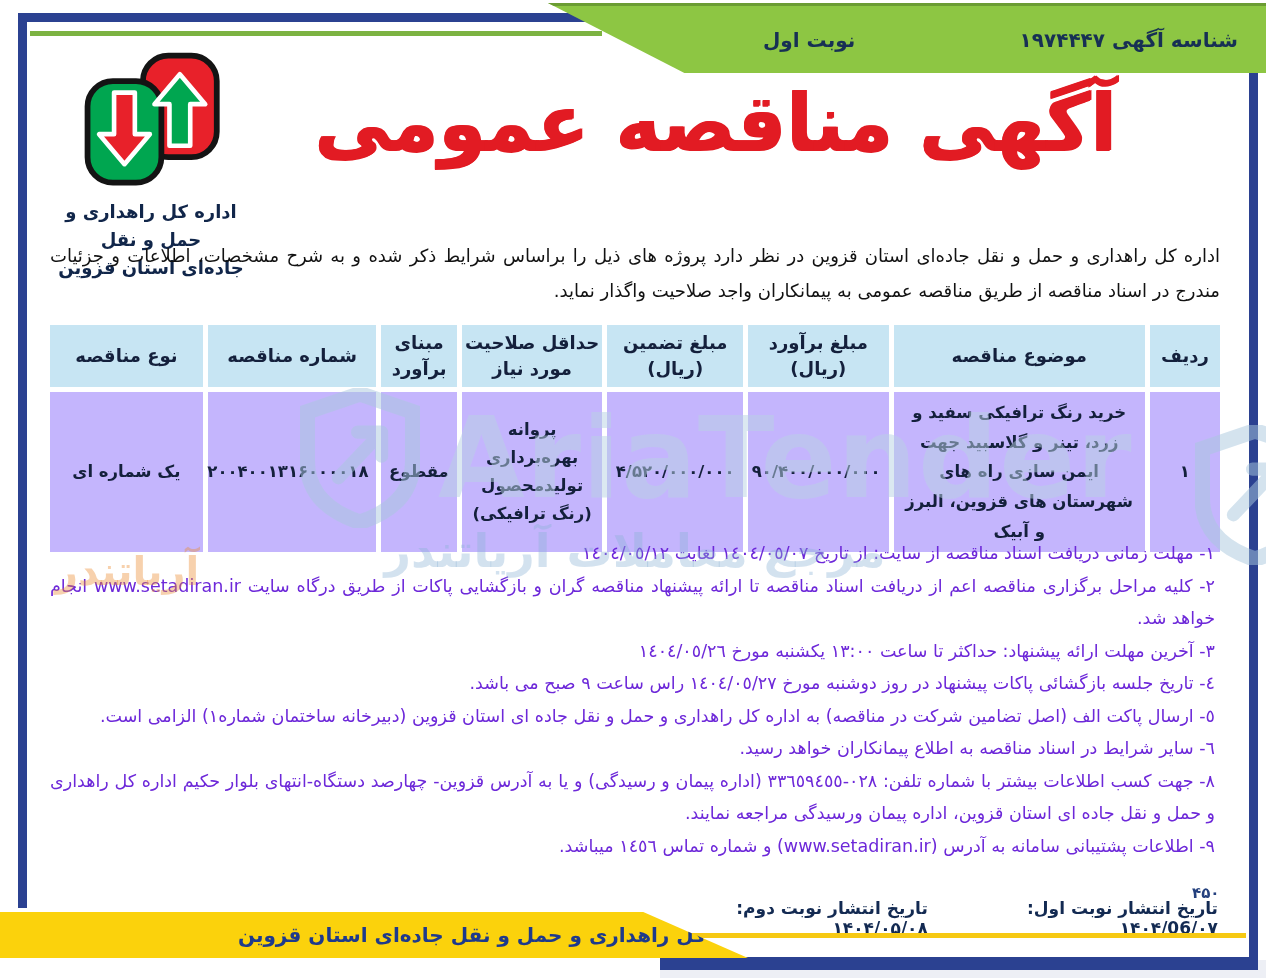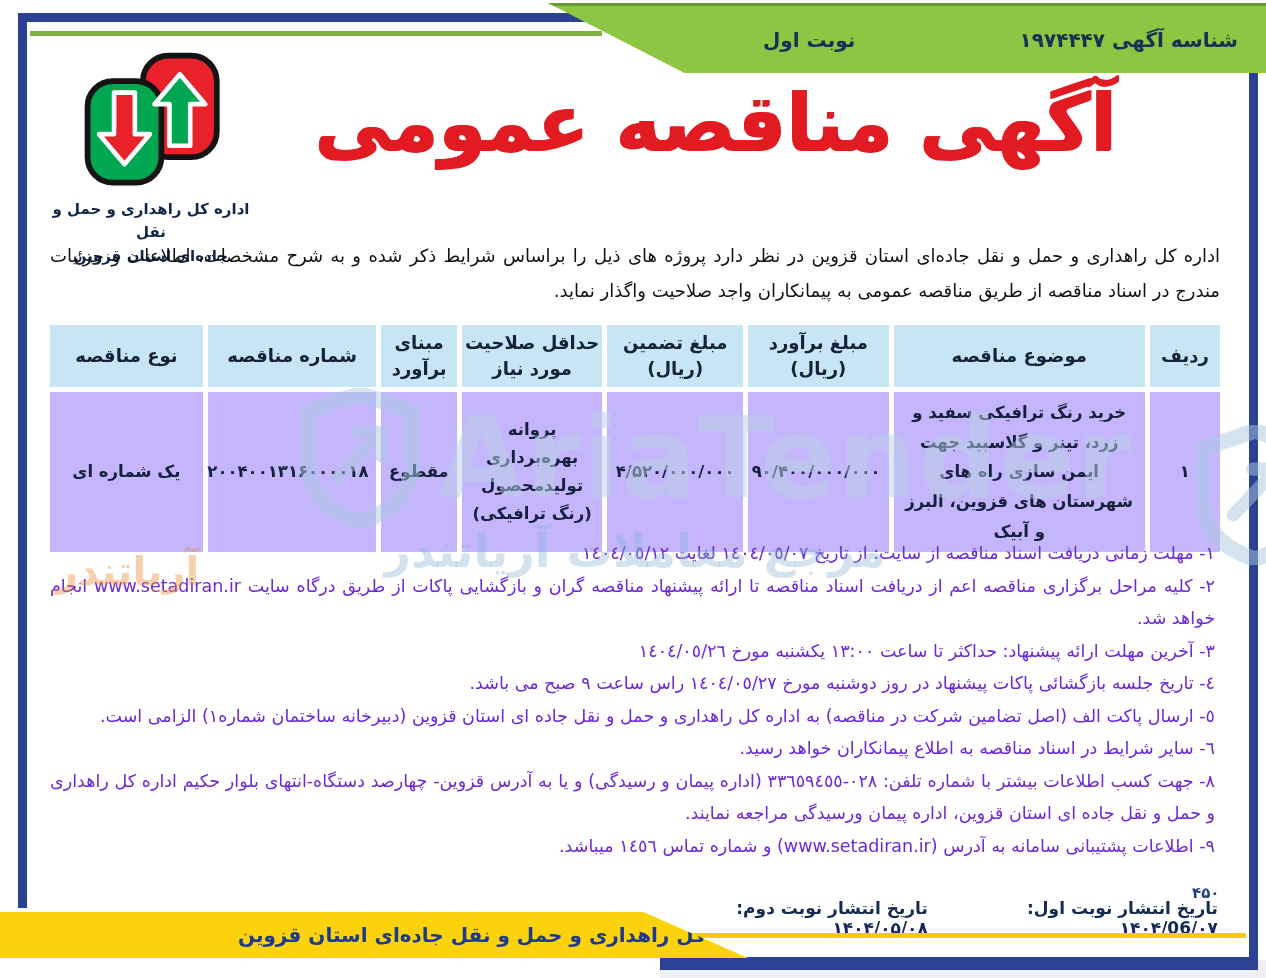--- a/index.html
+++ b/index.html
@@ -16,21 +16,21 @@
   
   .banner { position:absolute; left:548px; top:3px; width:718px; height:70px; background:#8dc643;
             border-top:3px solid #6b9c33;
             clip-path:polygon(0 0,100% 0,100% 100%,19% 100%);
             z-index:6; display:flex; direction:rtl; align-items:center; justify-content:space-between;
             padding-right:28px; padding-left:215px; }
   .banner span { color:#173054; font-weight:bold; font-size:20px; white-space:nowrap;text-align:center; }
 
   
   .logo-wrap { position:absolute; left:46px; top:48px; width:210px; text-align:center; z-index:4; }
-  .logo-caption { margin-top:6px; font-size:15px; font-weight:bold; color:#11264a; line-height:1.55; direction:rtl; }
+  .logo-caption { margin-top:6px; font-size:18px; font-weight:bold; color:#11264a; line-height:1.55; direction:rtl; }
 
   .title { position:absolute; left:290px; top:78px; width:850px; text-align:center; direction:rtl;
            color:#e21b23; font-size:76px; font-weight:900; z-index:4;
            text-shadow:1.5px 0 #e21b23, 0 1px #e21b23; transform:scaleY(1.04); }
 
   .intro { position:absolute; left:50px; top:238px; width:1170px; direction:rtl;
            text-align:justify; text-align-last:right; font-size:18px; line-height:1.95; color:#121212; z-index:4; }
 
   
   .tender-table { position:absolute; left:45px; top:320px; width:1180px; z-index:3; }

